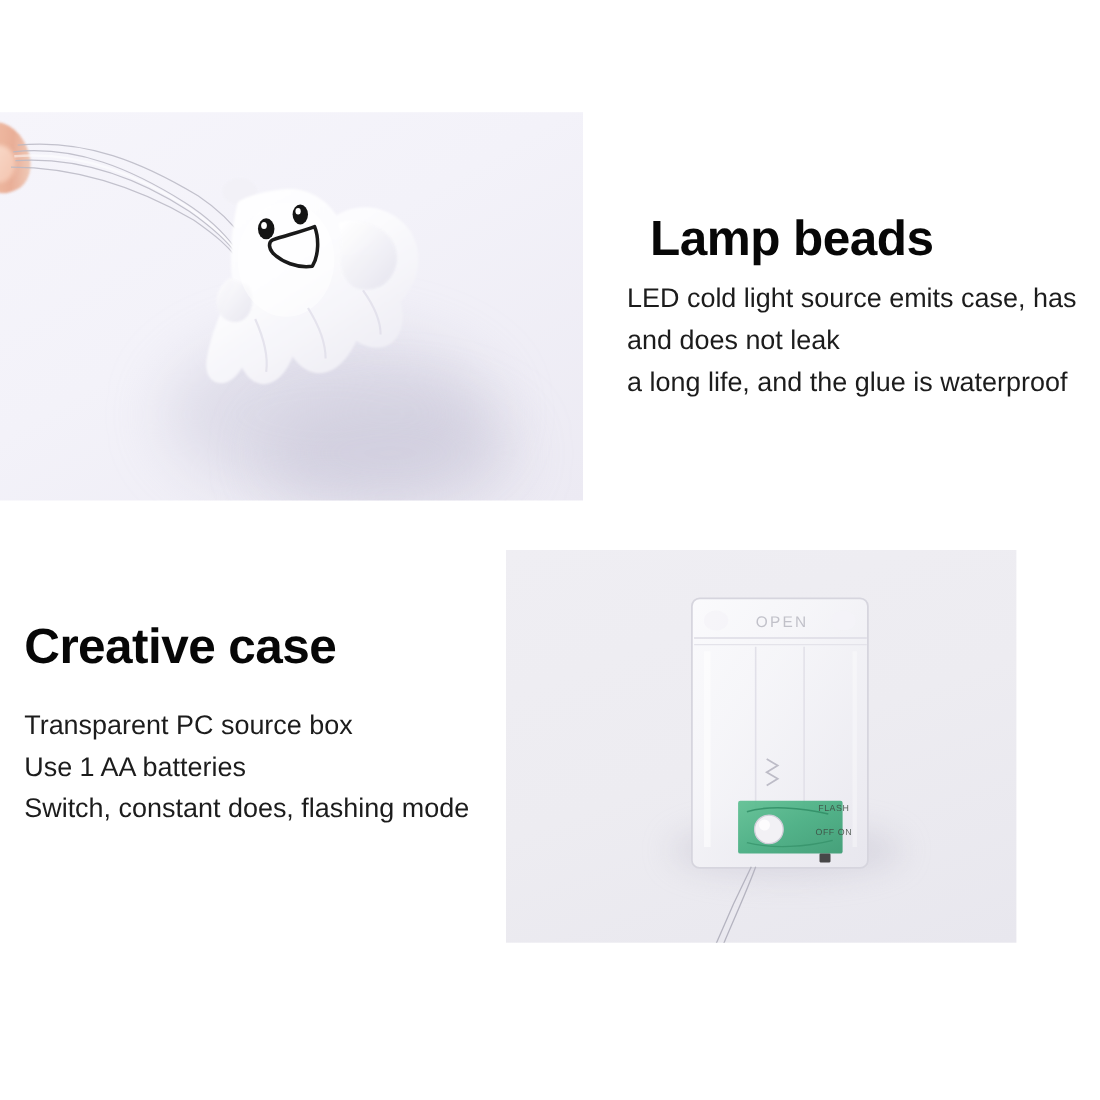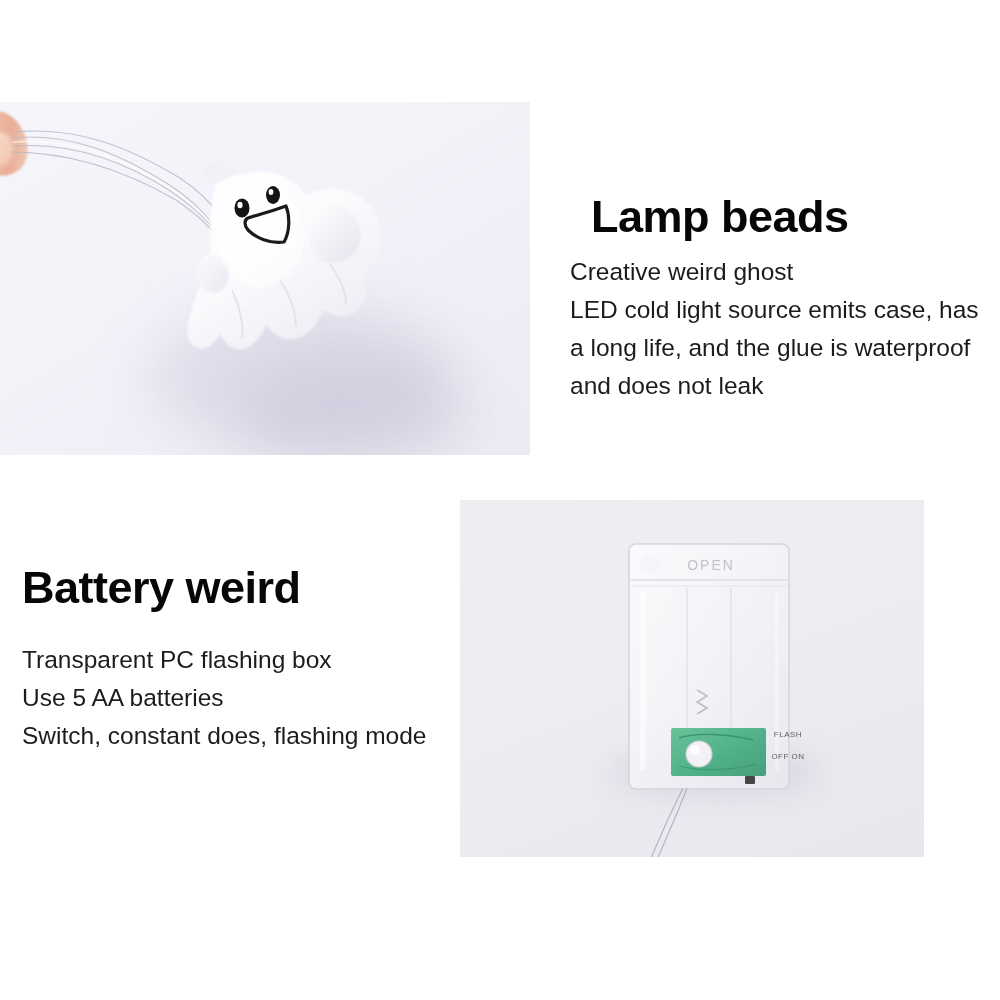--- a/index.html
+++ b/index.html
@@ -122,21 +122,20 @@
   }
   .pcb-text {
     position: absolute;
     font-size: 8px;
     line-height: 9px;
     color: #3e4a41;
     letter-spacing: 0.5px;
     font-family: "Liberation Sans", sans-serif;
     text-align: center;
     opacity: 0.85;
-    margin-left: 30px;
   }
   #pcb-flash { left: 278px; top: 230px; width: 40px; }
   #pcb-onoff { left: 274px; top: 252px; width: 48px; }
 
   
   .heading {
     position: absolute;
     font-weight: bold;
     color: #070707;
     letter-spacing: -0.5px;
@@ -246,31 +245,30 @@
         <path d="M140,140 C150,156 156,172 156,186"></path>
         <path d="M190,124 C200,138 206,152 206,164"></path>
       </g>
     </svg>
   </div>
 </div>
 
 <div class="heading" id="lamp-heading">Lamp beads</div>
 
 <div class="body-block" id="lamp-body">
-  <span class="body-line">Creative weird ghost</span>
   <span class="body-line">LED cold light source emits case, has</span>
+  <span class="body-line">and does not leak</span>
   <span class="body-line">a long life, and the glue is waterproof</span>
-  <span class="body-line">and does not leak</span>
 </div>
 
-<div class="heading" id="battery-heading">Battery weird</div>
+<div class="heading" id="battery-heading">Creative case</div>
 
 <div class="body-block" id="battery-body-text">
-  <span class="body-line">Transparent PC flashing box</span>
-  <span class="body-line">Use 5 AA batteries</span>
+  <span class="body-line">Transparent PC source box</span>
+  <span class="body-line">Use 1 AA batteries</span>
   <span class="body-line">Switch, constant does, flashing mode</span>
 </div>
 
 <div class="photo-panel" id="battery-photo">
 
   <div id="battery-shadow"></div>
 
   <div id="battery-body">
     <svg id="battery-svg" viewBox="0 0 170 253">
       <defs>

